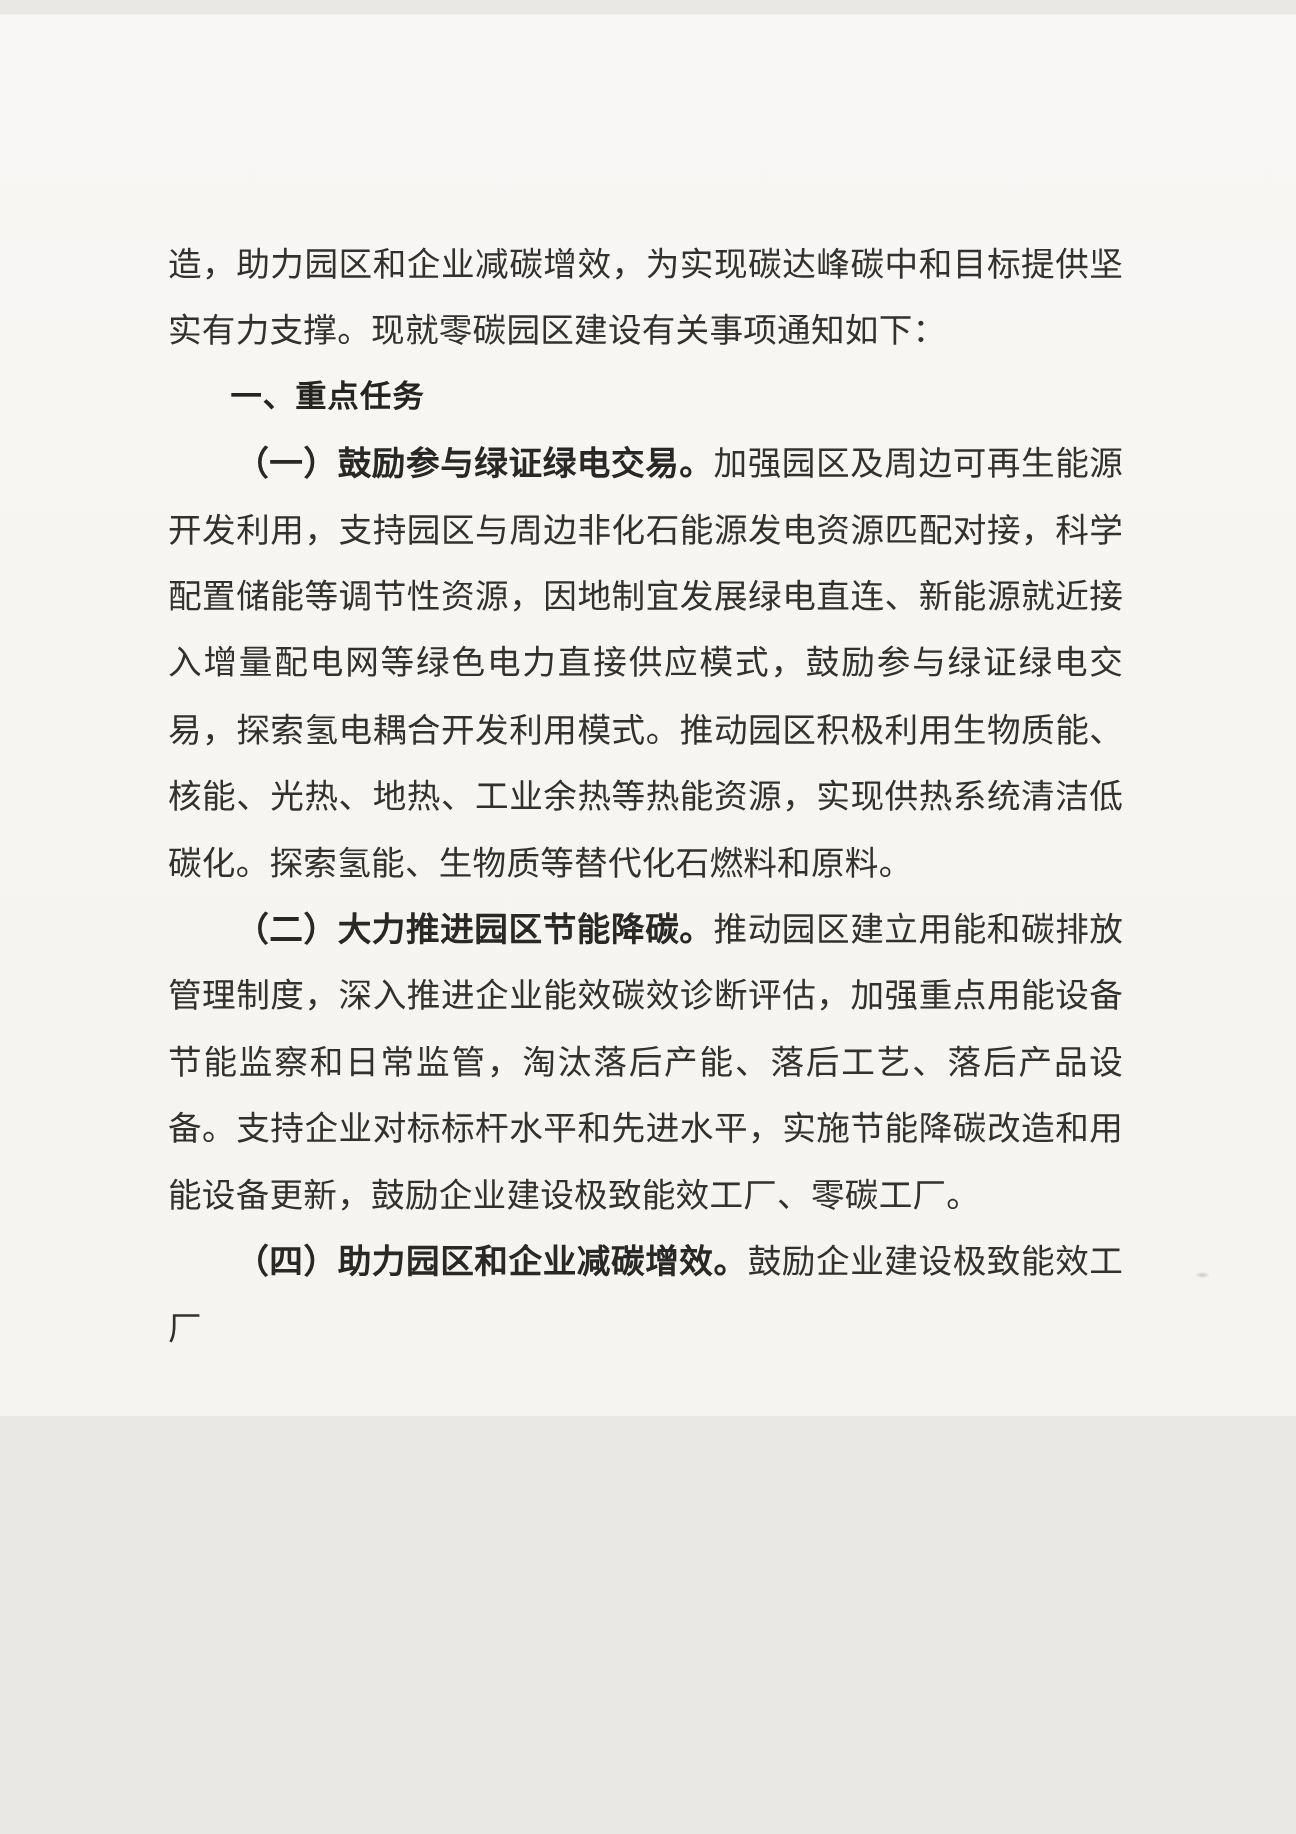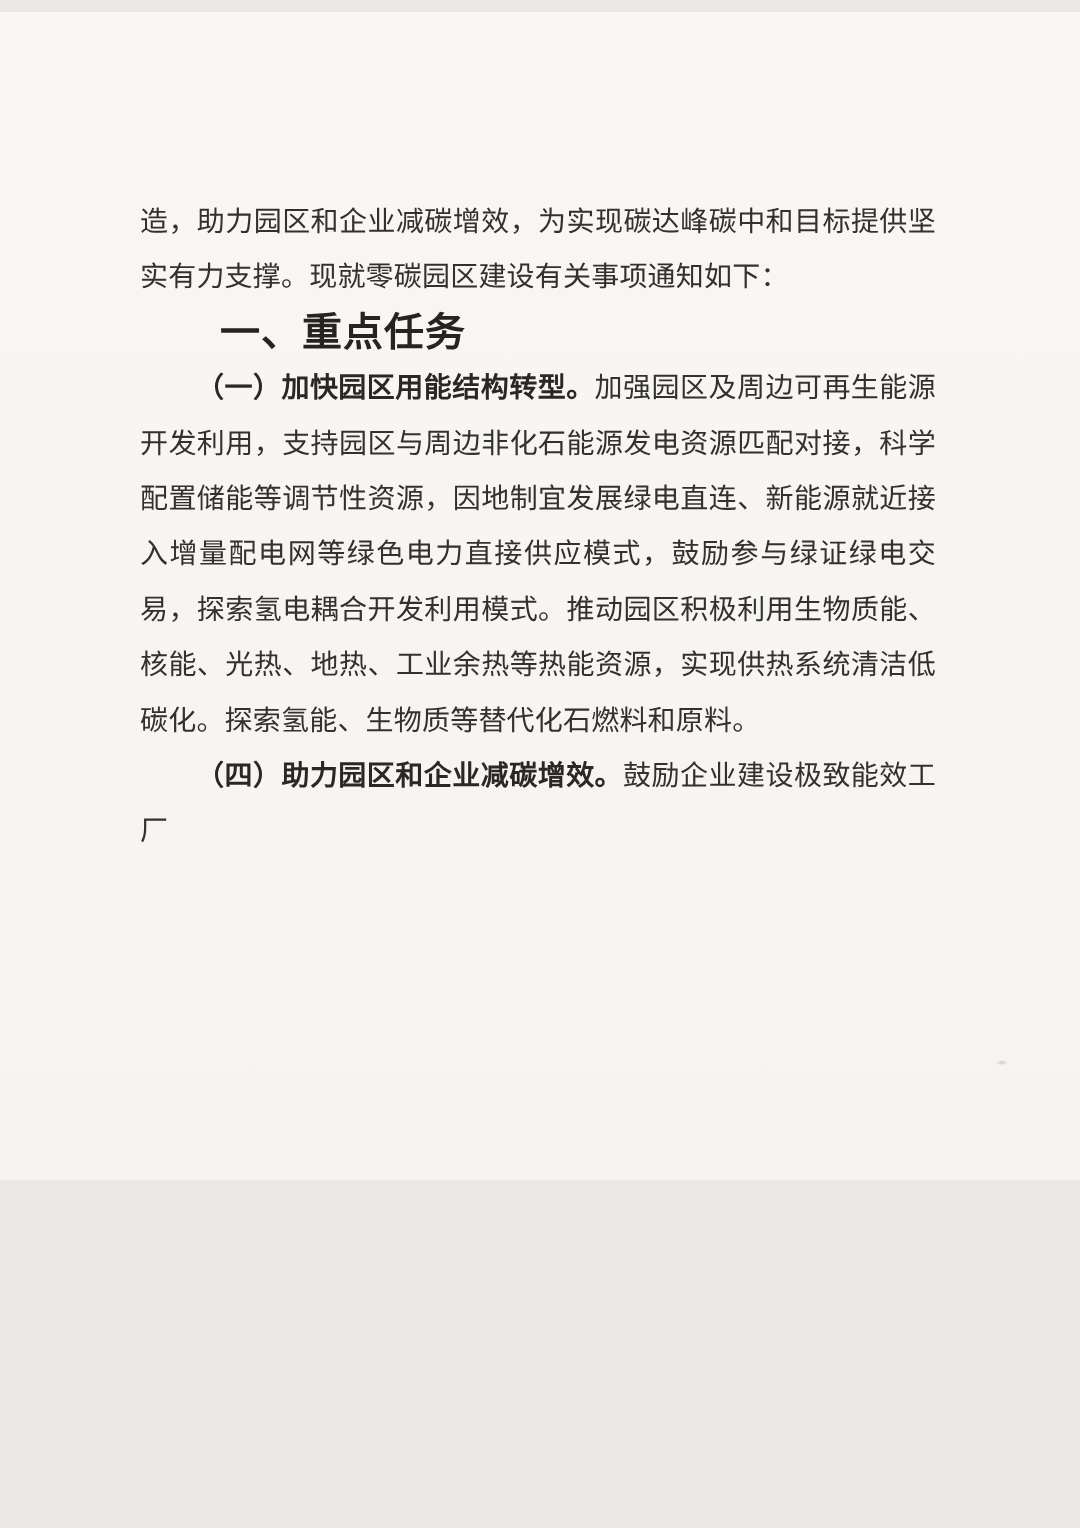--- a/index.html
+++ b/index.html
@@ -31,23 +31,23 @@
   }
   .para {
     margin: 0;
     padding: 0;
     text-indent: 0;
   }
   .para.indent {
     text-indent: 2em;
   }
   .para.kind-heading {
-    font-family: Liberation Serif, serif;
+    font-family: Liberation Mono, monospace;
     font-weight: 700;
-    font-size: 40px;
+    font-size: 26px;
     color: #262421;
     letter-spacing: 1px;
   }
   .lead {
     font-weight: 700;
     color: #2a2826;
   }
   .page-number {
     position: absolute;
     left: 150px;
@@ -67,18 +67,19 @@
     pointer-events: none;
   }
 </style>
 </head>
 <body>
 
 <div class="page">
   <main class="doc" id="doc-body">
       <p class="para kind-body"><span class="txt">造，助力园区和企业减碳增效，为实现碳达峰碳中和目标提供坚实有力支撑。现就零碳园区建设有关事项通知如下：</span></p>
       <p class="para kind-heading indent"><span class="txt">一、重点任务</span></p>
-      <p class="para kind-item indent"><span class="lead">（一）加快园区用能结构转型。</span><span class="txt">加强园区及周边可再生能源开发利用，支持园区与周边非化石能源发电资源匹配对接，科学配置储能等调节性资源，因地制宜发展绿电直连、新能源就近接入增量配电网等绿色电力直接供应模式，鼓励参与绿证绿电交易，探索氢电耦合开发利用模式。推动园区积极利用生物质能、核能、光热、地热、工业余热等热能资源，实现供热系统清洁低碳化。探索氢能、生物质等替代化石燃料和原料。</span></p>
+      <p class="para kind-item indent"><span class="lead">（一）鼓励参与绿证绿电交易。</span><span class="txt">加强园区及周边可再生能源开发利用，支持园区与周边非化石能源发电资源匹配对接，科学配置储能等调节性资源，因地制宜发展绿电直连、新能源就近接入增量配电网等绿色电力直接供应模式，鼓励参与绿证绿电交易，探索氢电耦合开发利用模式。推动园区积极利用生物质能、核能、光热、地热、工业余热等热能资源，实现供热系统清洁低碳化。探索氢能、生物质等替代化石燃料和原料。</span></p>
+      <p class="para kind-item indent"><span class="lead">（二）大力推进园区节能降碳。</span><span class="txt">推动园区建立用能和碳排放管理制度，深入推进企业能效碳效诊断评估，加强重点用能设备节能监察和日常监管，淘汰落后产能、落后工艺、落后产品设备。支持企业对标标杆水平和先进水平，实施节能降碳改造和用能设备更新，鼓励企业建设极致能效工厂、零碳工厂。</span></p>
       <p class="para kind-item indent"><span class="lead">（四）助力园区和企业减碳增效。</span><span class="txt">鼓励企业建设极致能效工厂</span></p>
     </main>
   <div class="page-number">— 2 —</div>
   <div class="scan-speck"></div>
 </div>
 
 </body></html>

